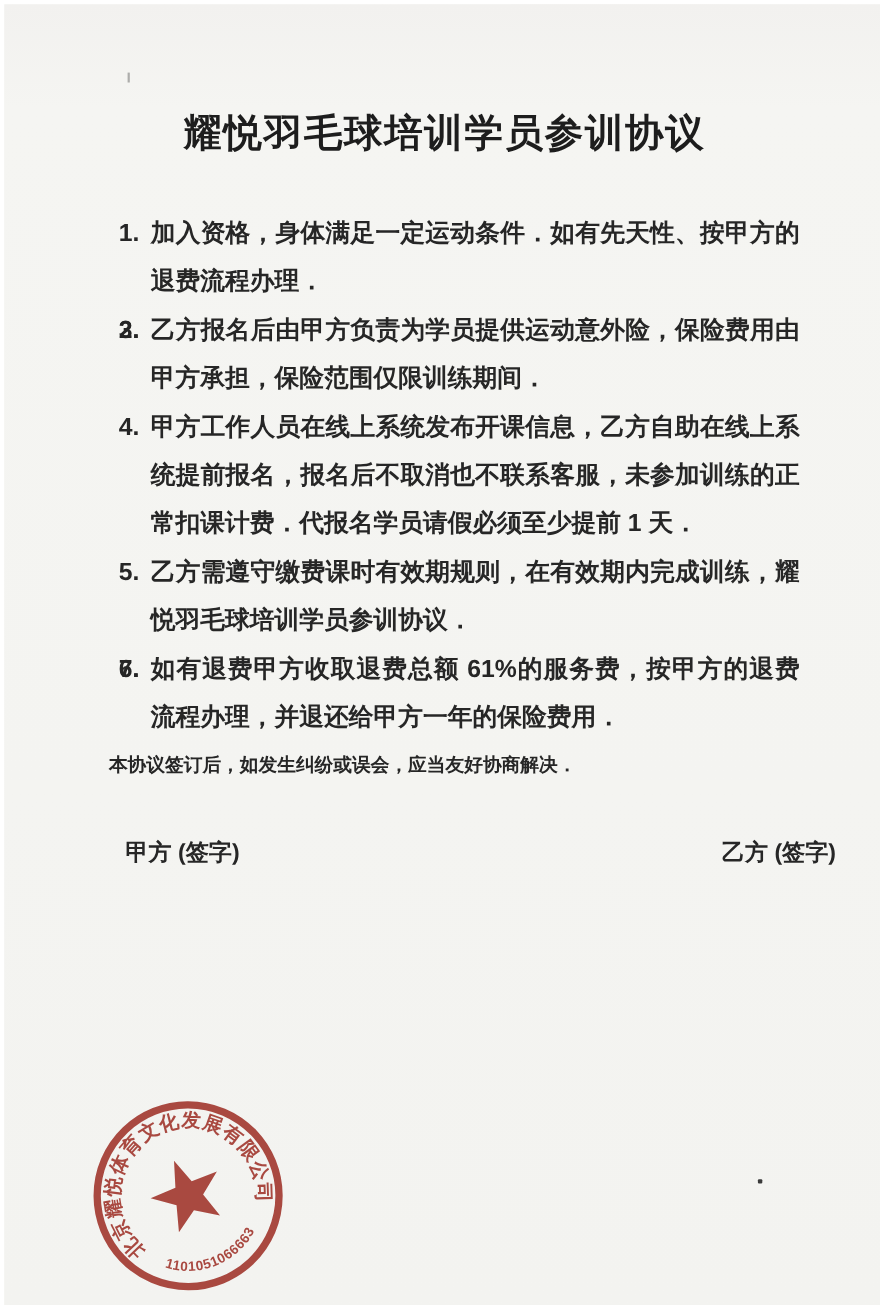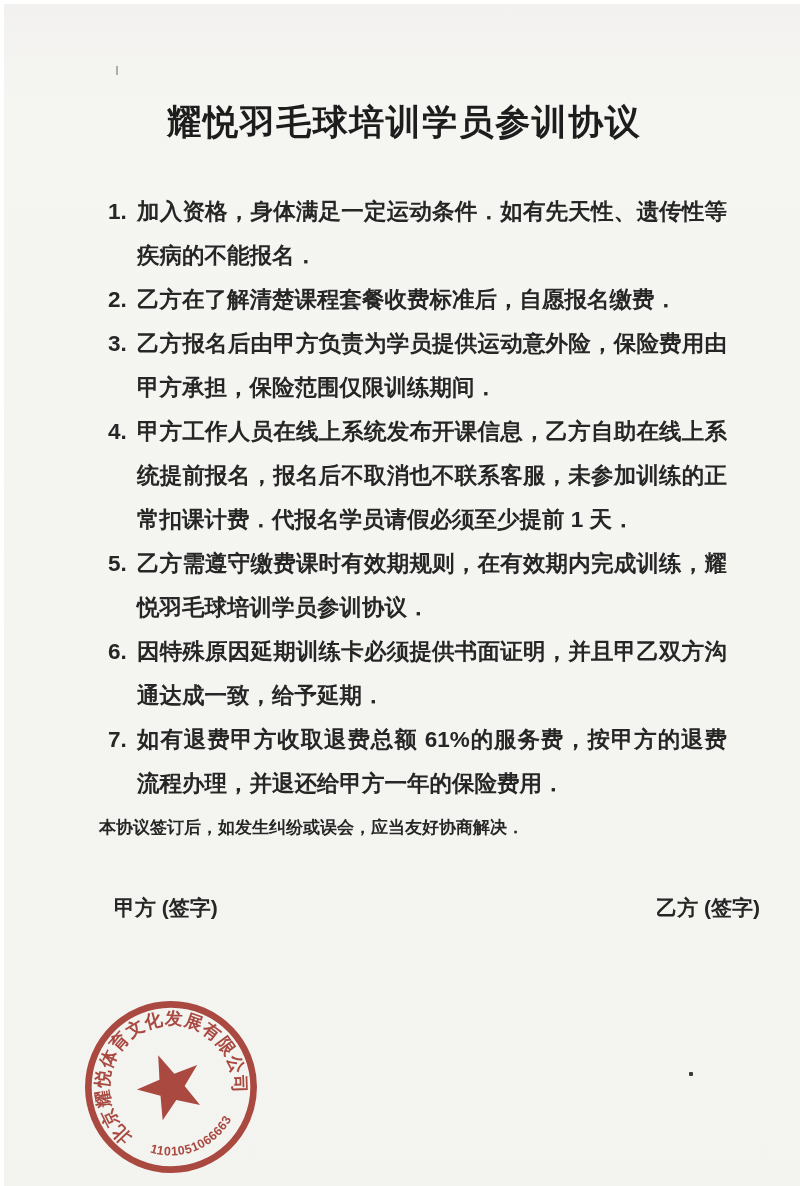--- a/index.html
+++ b/index.html
@@ -102,26 +102,26 @@
 </style>
 </head>
 <body>
 
 <div class="page">
 
   <h1 class="doc-title">耀悦羽毛球培训学员参训协议</h1>
 
 
   <ol class="clauses">
-    <li><span class="clause-num">1.</span><span>加入资格，身体满足一定运动条件．如有先天性、遗传性等疾病的不能报名．</span></li>
-    <li><span class="clause-num">2.</span><span>乙方在了解清楚课程套餐收费标准后，自愿报名缴费．</span></li>
+    <li><span class="clause-num">1.</span><span>加入资格，身体满足一定运动条件．如有先天性、按甲方的退费流程办理．</span></li>
+    <li><span class="clause-num">2.</span></li>
     <li><span class="clause-num">3.</span><span>乙方报名后由甲方负责为学员提供运动意外险，保险费用由甲方承担，保险范围仅限训练期间．</span></li>
     <li><span class="clause-num">4.</span><span>甲方工作人员在线上系统发布开课信息，乙方自助在线上系统提前报名，报名后不取消也不联系客服，未参加训练的正常扣课计费．代报名学员请假必须至少提前 1 天．</span></li>
     <li><span class="clause-num">5.</span><span>乙方需遵守缴费课时有效期规则，在有效期内完成训练，耀悦羽毛球培训学员参训协议．</span></li>
-    <li><span class="clause-num">6.</span><span>因特殊原因延期训练卡必须提供书面证明，并且甲乙双方沟通达成一致，给予延期．</span></li>
+    <li><span class="clause-num">6.</span></li>
     <li><span class="clause-num">7.</span><span>如有退费甲方收取退费总额 61%的服务费，按甲方的退费流程办理，并退还给甲方一年的保险费用．</span></li>
   </ol>
 
   <p class="closing">本协议签订后，如发生纠纷或误会，应当友好协商解决．</p>
 
   <div class="sig-row">
     <span>甲方 (签字)</span>
     <span>乙方 (签字)</span>
   </div>
 

